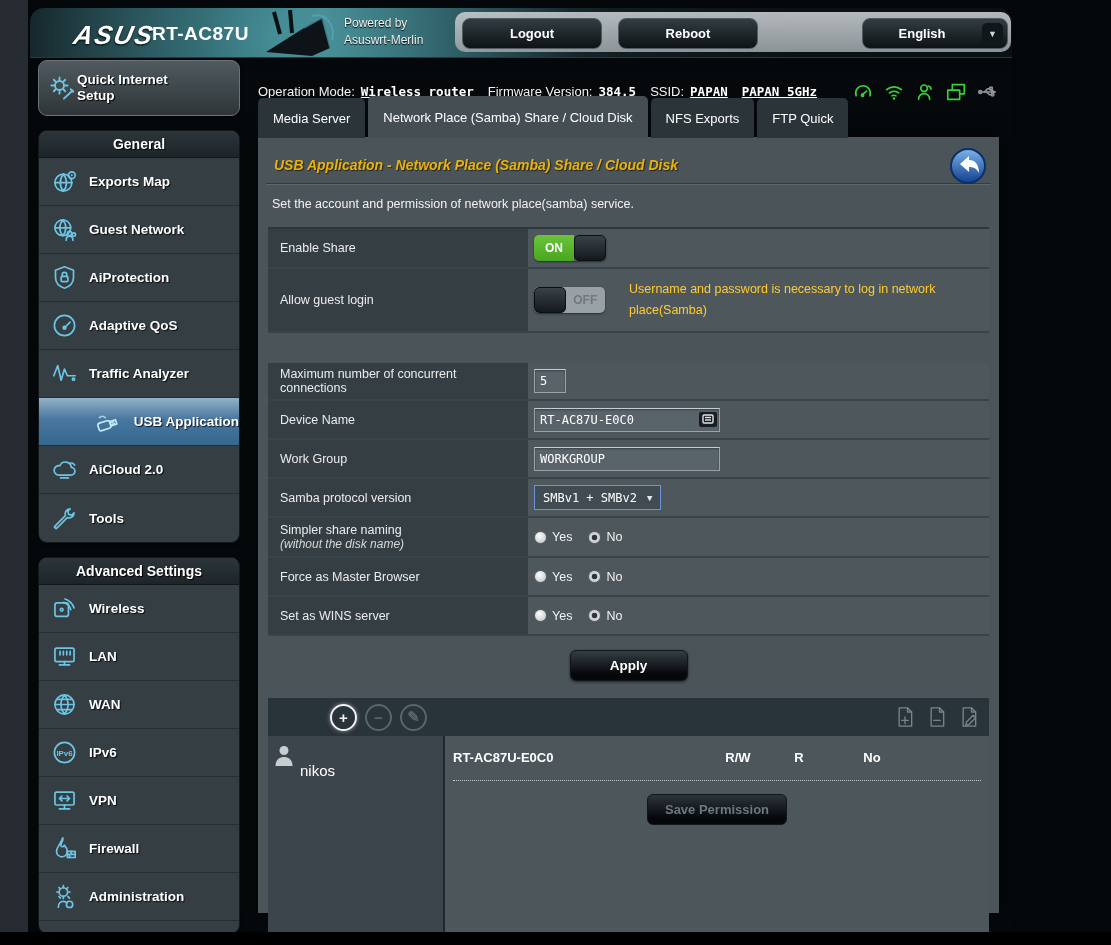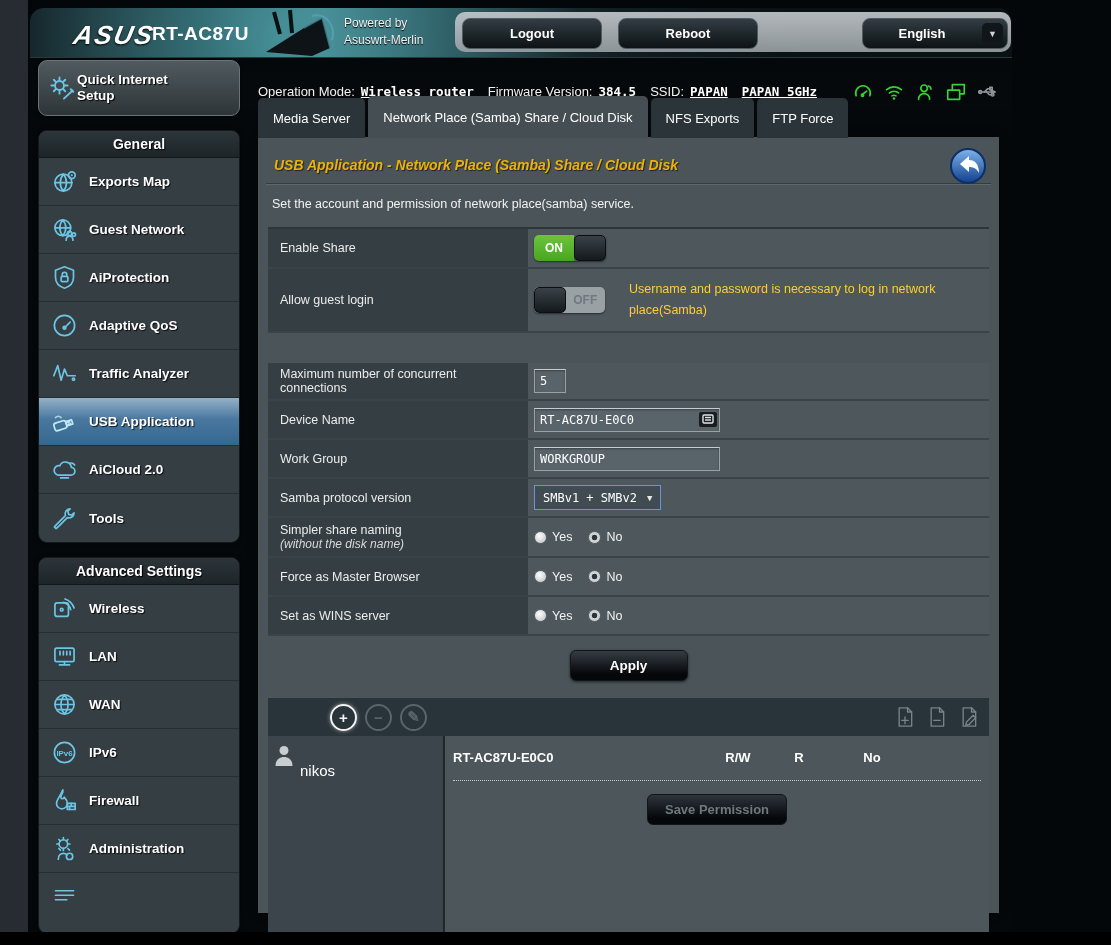--- a/index.html
+++ b/index.html
@@ -140,21 +140,21 @@
   .qis-label { color:#fff; font-size:13.5px; font-weight:bold; line-height:16px; text-shadow:1px 1px 1px #000; }
   .side-panel { margin-top:14px; border:1px solid #14191c; border-radius:9px; overflow:hidden;
     background:#353e43; box-shadow:0 1px 4px rgba(0,0,0,.7); }
   .side-panel.clip { height:377px; }
   .side-header { height:27px; background:linear-gradient(#2c3539,#1d2529); color:#fff; font-size:14px;
     font-weight:bold; display:flex; align-items:center; justify-content:center; text-shadow:1px 1px 1px #000;
     border-bottom:1px solid #12171a; }
   .side-item { height:48px; display:flex; align-items:center; gap:10px; padding-left:10px;
     border-bottom:1px solid #272e33; cursor:pointer; }
   .side-item:last-child { border-bottom:none; }
-  .side-item.active { background:linear-gradient(#93b1c6,#49779f 45%,#35688f); }
+  .side-item.active { background:linear-gradient(#93b1c6,#49779f 45%,#35688f);justify-content:flex-end; }
   .si-icon { width:30px; display:flex; justify-content:center; }
   .si-icon svg { stroke:#6cc5e5; fill:none; stroke-width:1.5; stroke-linecap:round; stroke-linejoin:round; display:block; }
   .side-item.active .si-icon svg { stroke:#bfe9f7; }
   .si-label { color:#fff; font-size:13.5px; font-weight:bold; text-shadow:1px 1px 1px rgba(0,0,0,.8); }
 </style>
 </head>
 <body>
 
 <div class="left-strip"></div>
 
@@ -235,21 +235,21 @@
             <circle cx="17" cy="15" r="1.4"></circle>
           </svg>
       </span>
     </div>
   </div>
 
   <div class="tabs">
     <div class="tab">Media Server</div>
     <div class="tab active">Network Place (Samba) Share / Cloud Disk</div>
     <div class="tab">NFS Exports</div>
-    <div class="tab">FTP Force</div>
+    <div class="tab">FTP Quick</div>
   </div>
 
   <div class="panel">
     <div class="panel-title-row">
       <div class="panel-title">USB Application - Network Place (Samba) Share / Cloud Disk</div>
       <div class="back-btn">
         <svg width="42" height="42" viewBox="0 0 42 42">
           <defs>
             <linearGradient id="bg1" x1="0" y1="0" x2="0" y2="1">
               <stop offset="0" stop-color="#7db3ea"></stop>
@@ -607,20 +607,30 @@
       <div class="side-item">
         <span class="si-icon">
           <svg width="27" height="27" viewBox="0 0 24 24">
               <circle cx="12" cy="12" r="9"></circle>
               <text x="12" y="15" font-size="7" font-weight="bold" text-anchor="middle" fill="#6cc5e5" stroke="none" font-family="Liberation Sans, sans-serif">IPv6</text>
             </svg>
         </span>
         <span class="si-label">IPv6</span>
       </div>
 
+      <div class="side-item">
+        <span class="si-icon">
+          <svg width="27" height="27" viewBox="0 0 24 24">
+              <rect x="3.5" y="4.5" width="17" height="11.5" rx="1.5"></rect>
+              <path d="M12 16v3M7.5 19.5h9"></path>
+              <path d="M7.5 10.2h9M7.5 10.2l2.2-2.2M7.5 10.2l2.2 2.2M16.5 10.2l-2.2-2.2M16.5 10.2l-2.2 2.2"></path>
+            </svg>
+        </span>
+        <span class="si-label">VPN</span>
+      </div>
 
       <div class="side-item">
         <span class="si-icon">
           <svg width="27" height="27" viewBox="0 0 24 24">
               <path d="M10.5 2.5c1 3-2.2 4.3-1.7 6.8.4 1.6 2.4 1.6 2.9-.3 1.6 1.6 2.8 3.7 2.8 5.6a4.8 4.8 0 0 1-9.6 0c0-3.7 3-5.4 5.6-12.1z"></path>
               <rect x="14.5" y="14.5" width="7" height="5.5"></rect>
               <path d="M14.5 17.2h7M18 14.5v2.7M16.5 17.2v2.8"></path>
             </svg>
         </span>
         <span class="si-label">Firewall</span>

